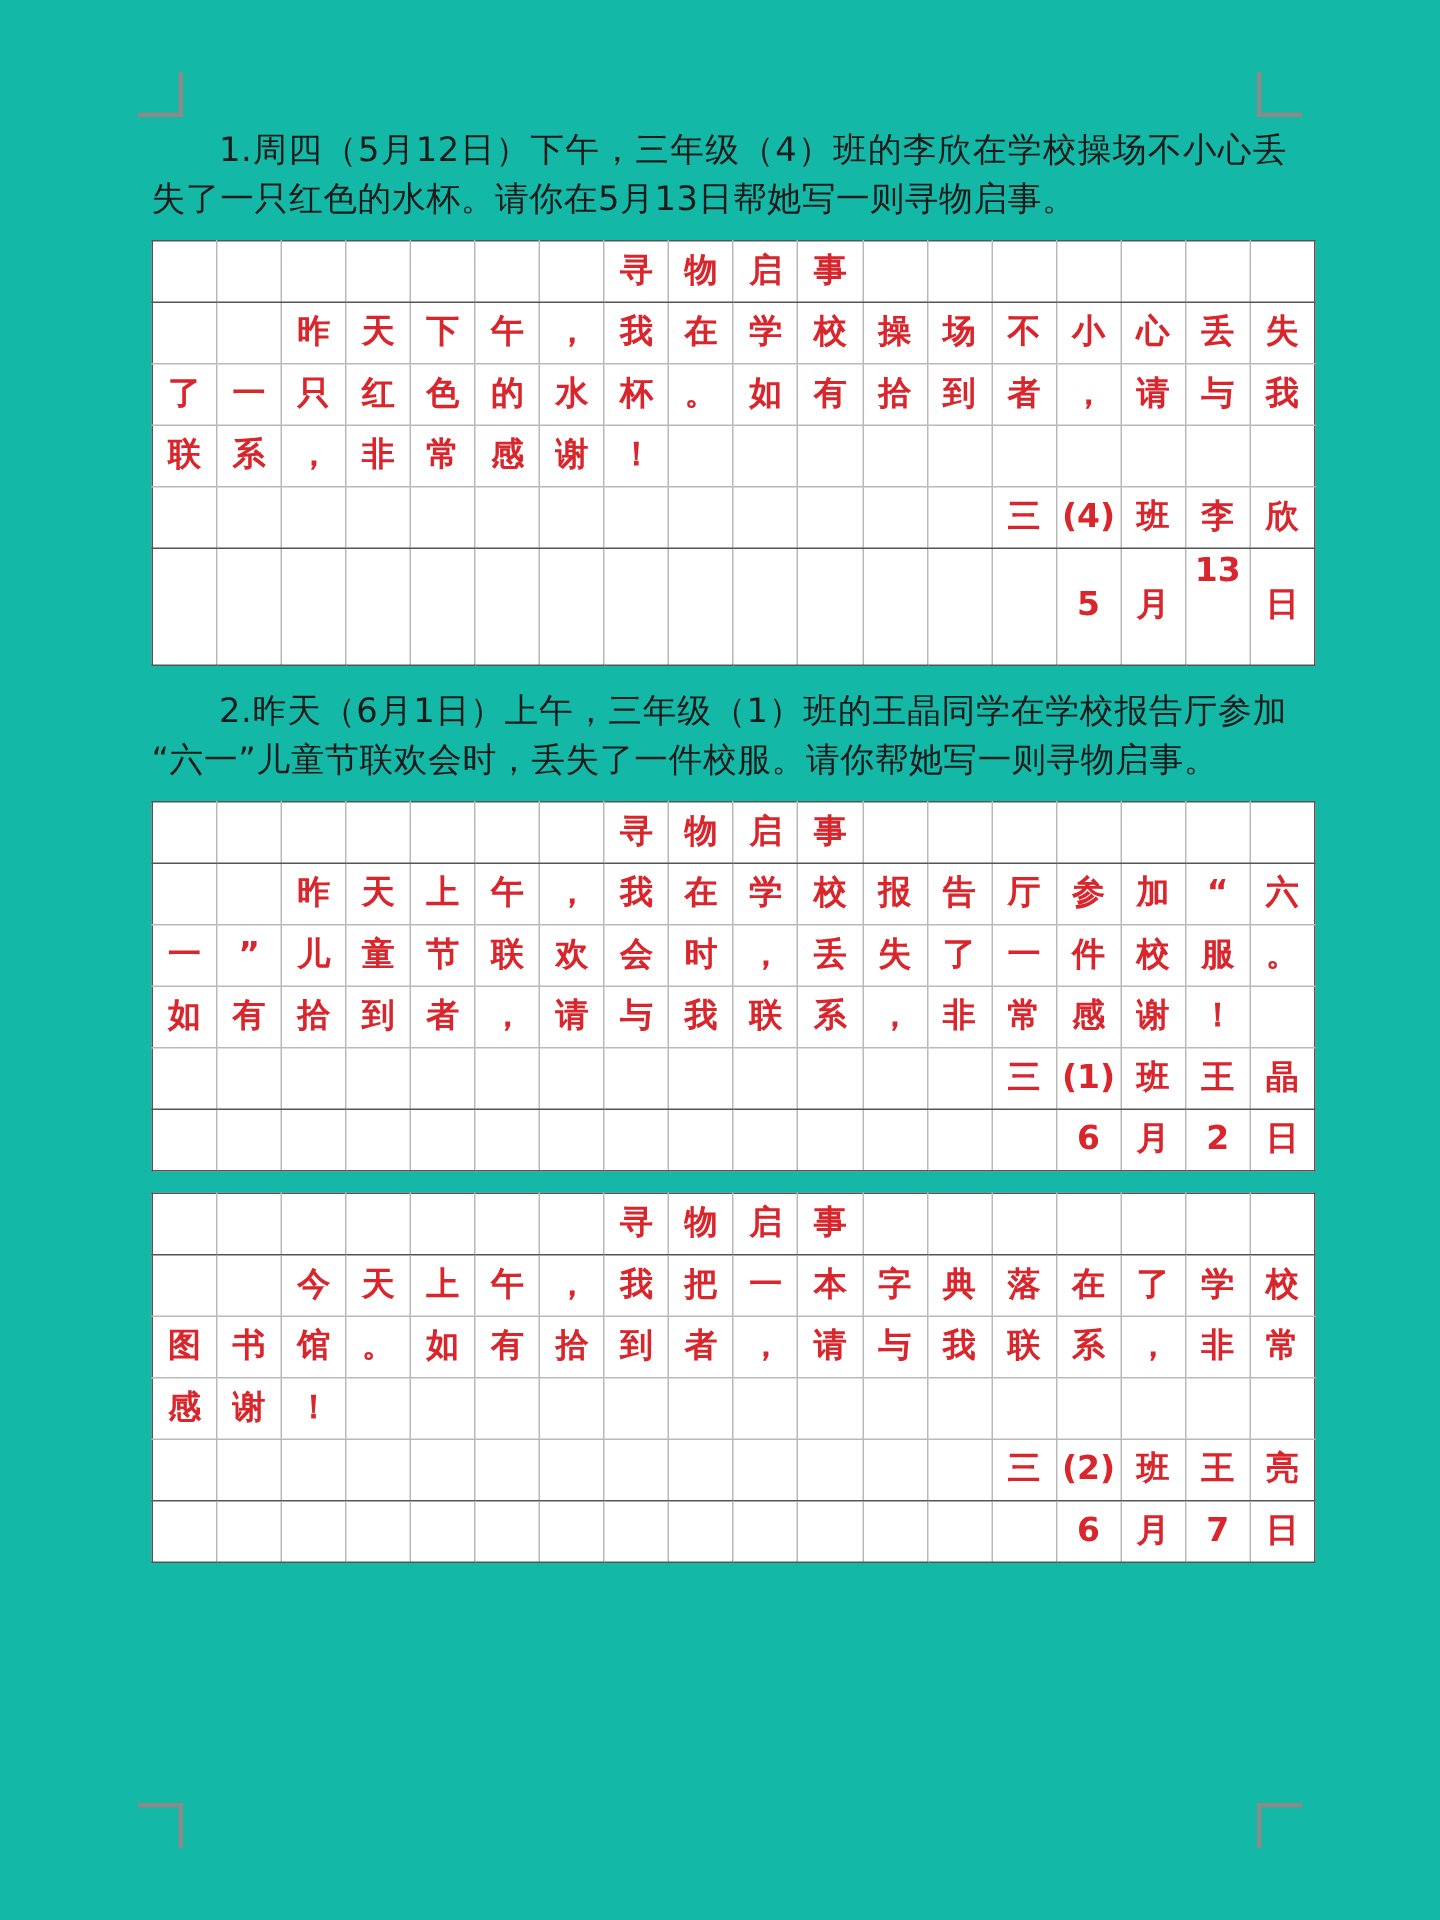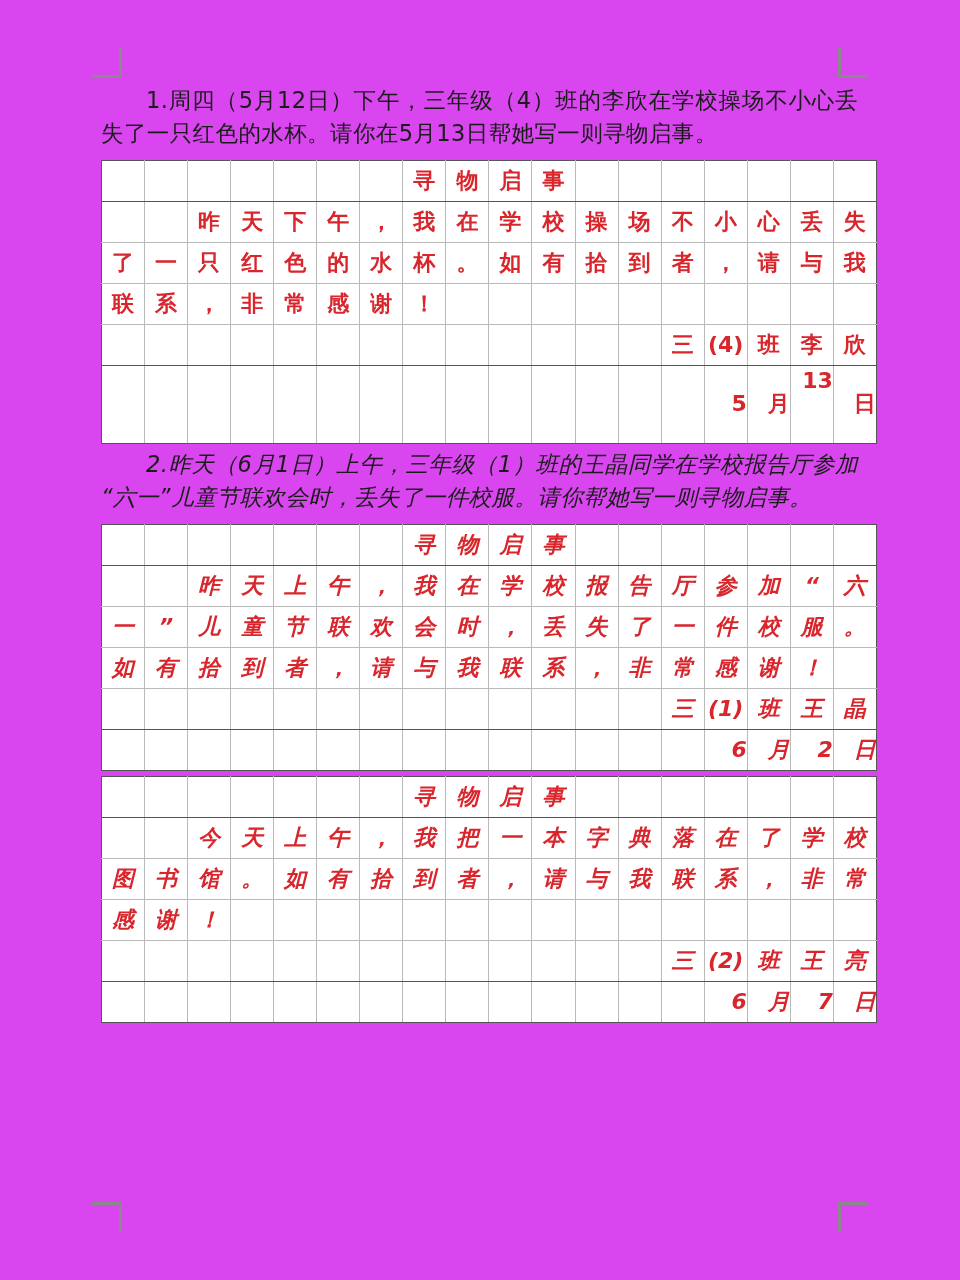--- a/index.html
+++ b/index.html
@@ -13,21 +13,21 @@
     height: 1280px;
     position: relative;
     font-family: "Liberation Sans", "DejaVu Sans", sans-serif;
     overflow: hidden;
   }
 
   
   .page {
     position: absolute;
     inset: 0;
-    background: #d946ef;
+    background: #14b8a6;
   }
   .crop-mark {
     position: absolute;
     width: 30px;
     height: 30px;
     pointer-events: none;
   }
   .crop-mark::before,
   .crop-mark::after {
     content: "";
@@ -65,21 +65,21 @@
     line-height: 33px;
     color: #1b1b1b;
     text-indent: 2em;
     letter-spacing: 0.4px;
     text-align: justify;
     margin: 0;
     padding: 0 0 5px 0;
     font-weight: 500;
   }
   .exercise { margin-bottom: 0; }
-  .exercise + .exercise { margin-top: 4px; font-style: italic; }
+  .exercise + .exercise { margin-top: 14px; }
 
   
   .grid {
     border-collapse: collapse;
     table-layout: fixed;
     width: 757px;
     margin-top: 5px;
     background: #fff;
   }
   .grid td {
@@ -94,21 +94,21 @@
     font-size: 22px;
     line-height: 1.12;
     font-weight: 600;
     overflow: hidden;
   }
   
   .grid { border: 1.6px solid #555; }
   .grid tr > td:first-child { border-left: 1.6px solid #555; }
   .grid tr > td:last-child  { border-right: 1.6px solid #555; }
   .grid tr:first-child > td { border-top: 1.6px solid #555; }
-  .grid tr:last-child  > td { border-bottom: 1.6px solid #555; text-align: right; }
+  .grid tr:last-child  > td { border-bottom: 1.6px solid #555; }
   .grid tr.rule-strong > td { border-bottom: 1.5px solid #555; }
 
   
   .cell-punct {
     text-align: left;
     vertical-align: bottom;
     padding-left: 5px;
     padding-bottom: 2px;
     font-size: 20px;
   }

